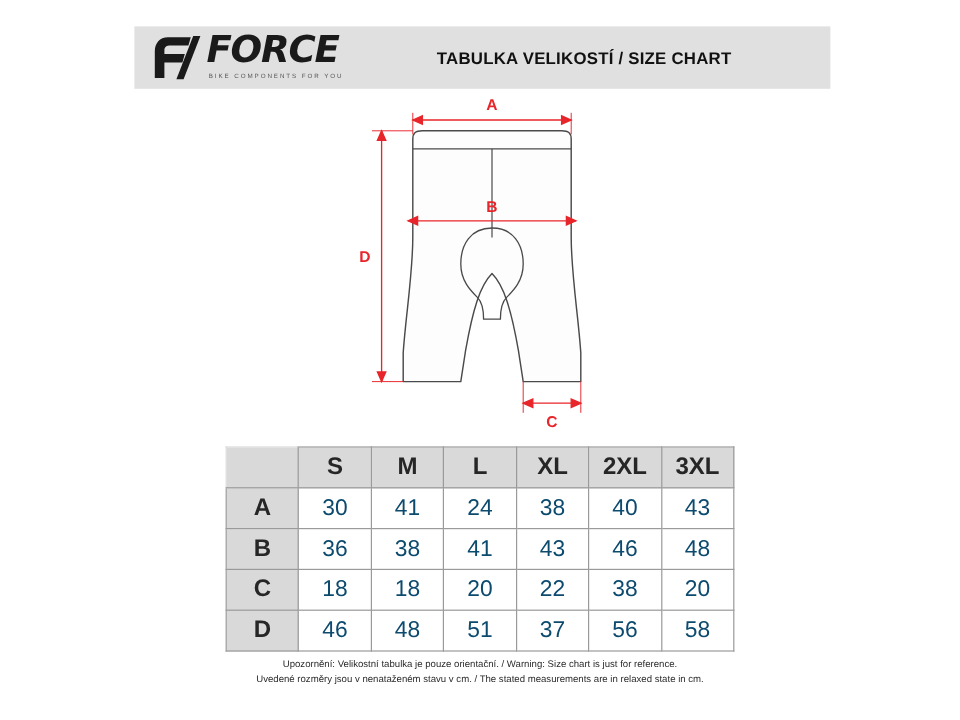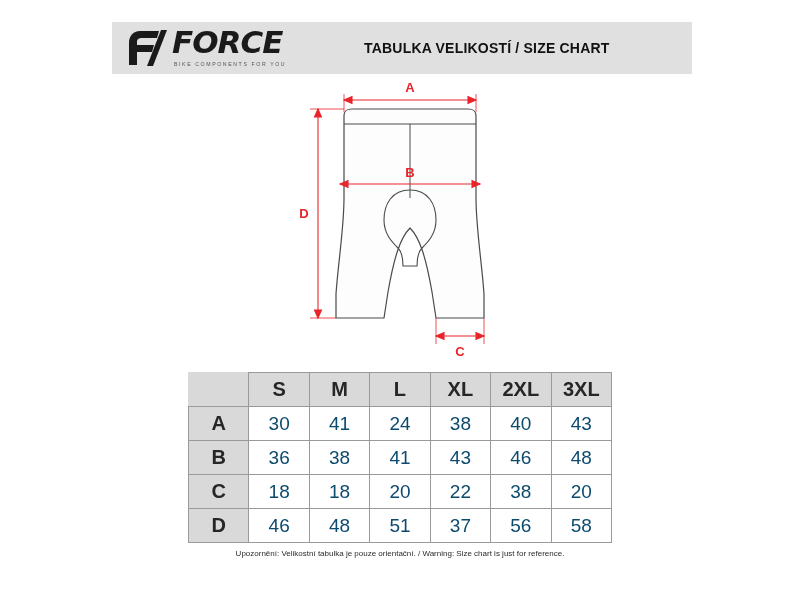--- a/index.html
+++ b/index.html
@@ -284,15 +284,16 @@
           <td>37</td>
           <td>56</td>
           <td>58</td>
         </tr>
       </tbody>
     </table>
   </div>
 
   <div class="notes">
     <div>Upozornění: Velikostní tabulka je pouze orientační. / Warning: Size chart is just for reference.</div>
+    <div>Uvedené rozměry jsou v nenataženém stavu v cm. / The stated measurements are in relaxed state in cm.</div>
   </div>
 
 </div>
 
 </body></html>

